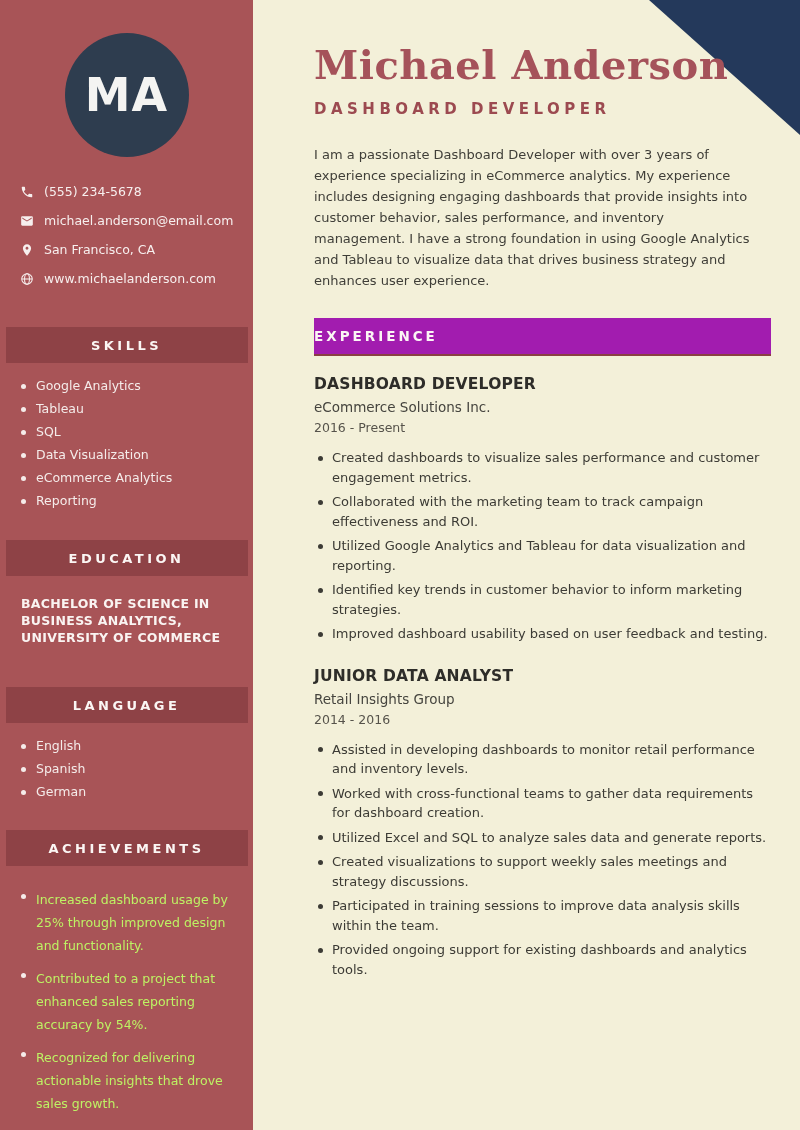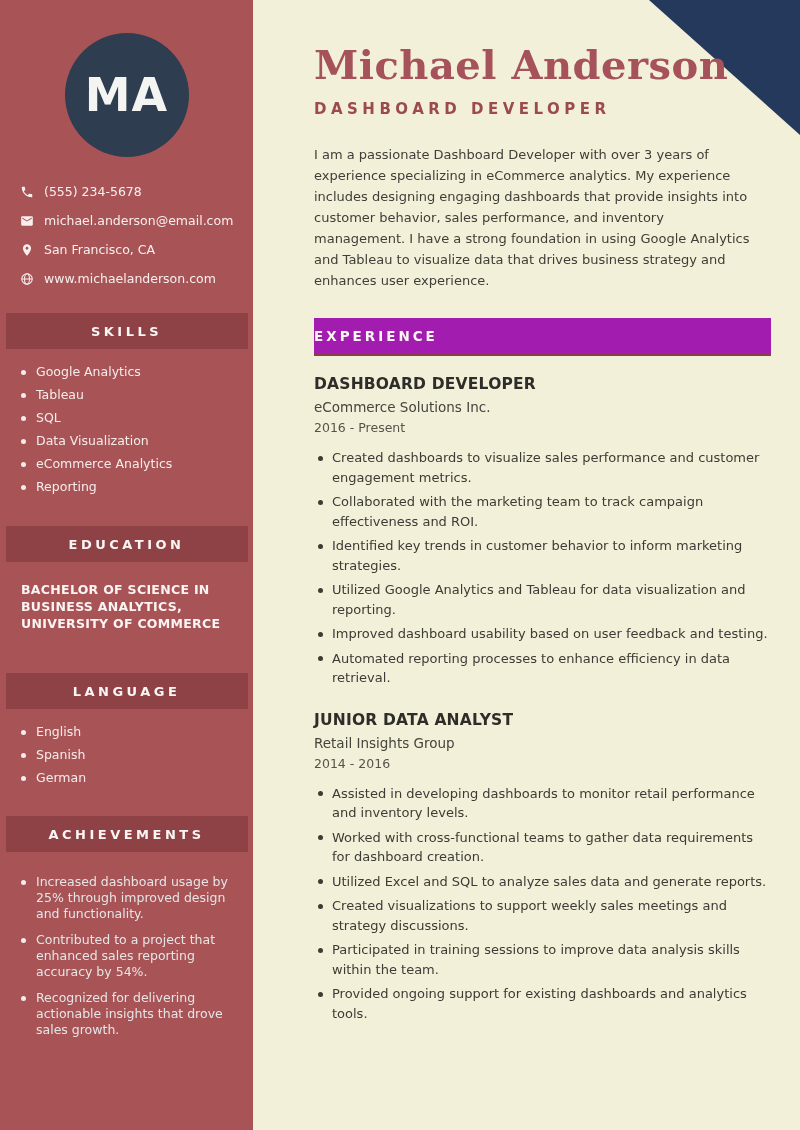--- a/index.html
+++ b/index.html
@@ -35,21 +35,21 @@
   }
   .contact-row svg { width: 14px; height: 14px; flex: 0 0 14px; }
   .contact-row .ctext { margin-left: 10px; font-size: 12.5px; color: #f7efee; }
 
   .side-banner {
     width: 242px; height: 36px; margin: 0 auto;
     background: #8e4246;
     display: flex; align-items: center; justify-content: center;
     color: #fbf6f4; font-size: 13px; font-weight: bold; letter-spacing: 3.5px;
   }
-  .banner-skills { margin-top: 20px; }
+  .banner-skills { margin-top: 34px; }
   .banner-education { margin-top: 32px; }
   .banner-language { margin-top: 41px; }
   .banner-achievements { margin-top: 31px; }
 
   ul.side-list { list-style: none; margin-top: 16px; }
   ul.side-list li {
     position: relative;
     padding-left: 36px; margin-bottom: 9px;
     font-size: 12.5px; line-height: 14px; color: #f5ecea;
   }
@@ -61,21 +61,21 @@
   .education-text {
     margin: 19px 20px 0 21px;
     font-size: 12.5px; font-weight: bold; line-height: 17px;
     letter-spacing: 0.3px; color: #faf4f2;
   }
 
   ul.achieve-list { list-style: none; margin-top: 22px; }
   ul.achieve-list li {
     position: relative;
     padding-left: 36px; padding-right: 18px; margin-bottom: 10px;
-    font-size: 12.5px; line-height: 16px; color: #e5e5e5;
+    font-size: 12.5px; line-height: 23px; color: #bef264;
   }
   ul.achieve-list li::before {
     content: ""; position: absolute; left: 21px; top: 6px;
     width: 5px; height: 5px; border-radius: 50%; background: #f5ecea;
   }
 
   
   .main {
     position: absolute; left: 283px; top: 0;
     width: 517px; height: 1130px;
@@ -210,24 +210,23 @@
     <span>EXPERIENCE</span>
   </div>
 
   <div class="job">
     <div class="job-title">DASHBOARD DEVELOPER</div>
     <div class="job-company">eCommerce Solutions Inc.</div>
     <div class="job-dates">2016 - Present</div>
     <ul class="job-bullets">
       <li>Created dashboards to visualize sales performance and customer engagement metrics.</li>
       <li>Collaborated with the marketing team to track campaign effectiveness and ROI.</li>
+      <li>Utilized Google Analytics and Tableau for data visualization and reporting.</li>
       <li>Identified key trends in customer behavior to inform marketing strategies.</li>
-      <li>Utilized Google Analytics and Tableau for data visualization and reporting.</li>
       <li>Improved dashboard usability based on user feedback and testing.</li>
-      <li>Automated reporting processes to enhance efficiency in data retrieval.</li>
     </ul>
   </div>
 
   <div class="job">
     <div class="job-title">JUNIOR DATA ANALYST</div>
     <div class="job-company">Retail Insights Group</div>
     <div class="job-dates">2014 - 2016</div>
     <ul class="job-bullets">
       <li>Assisted in developing dashboards to monitor retail performance and inventory levels.</li>
       <li>Worked with cross-functional teams to gather data requirements for dashboard creation.</li>

